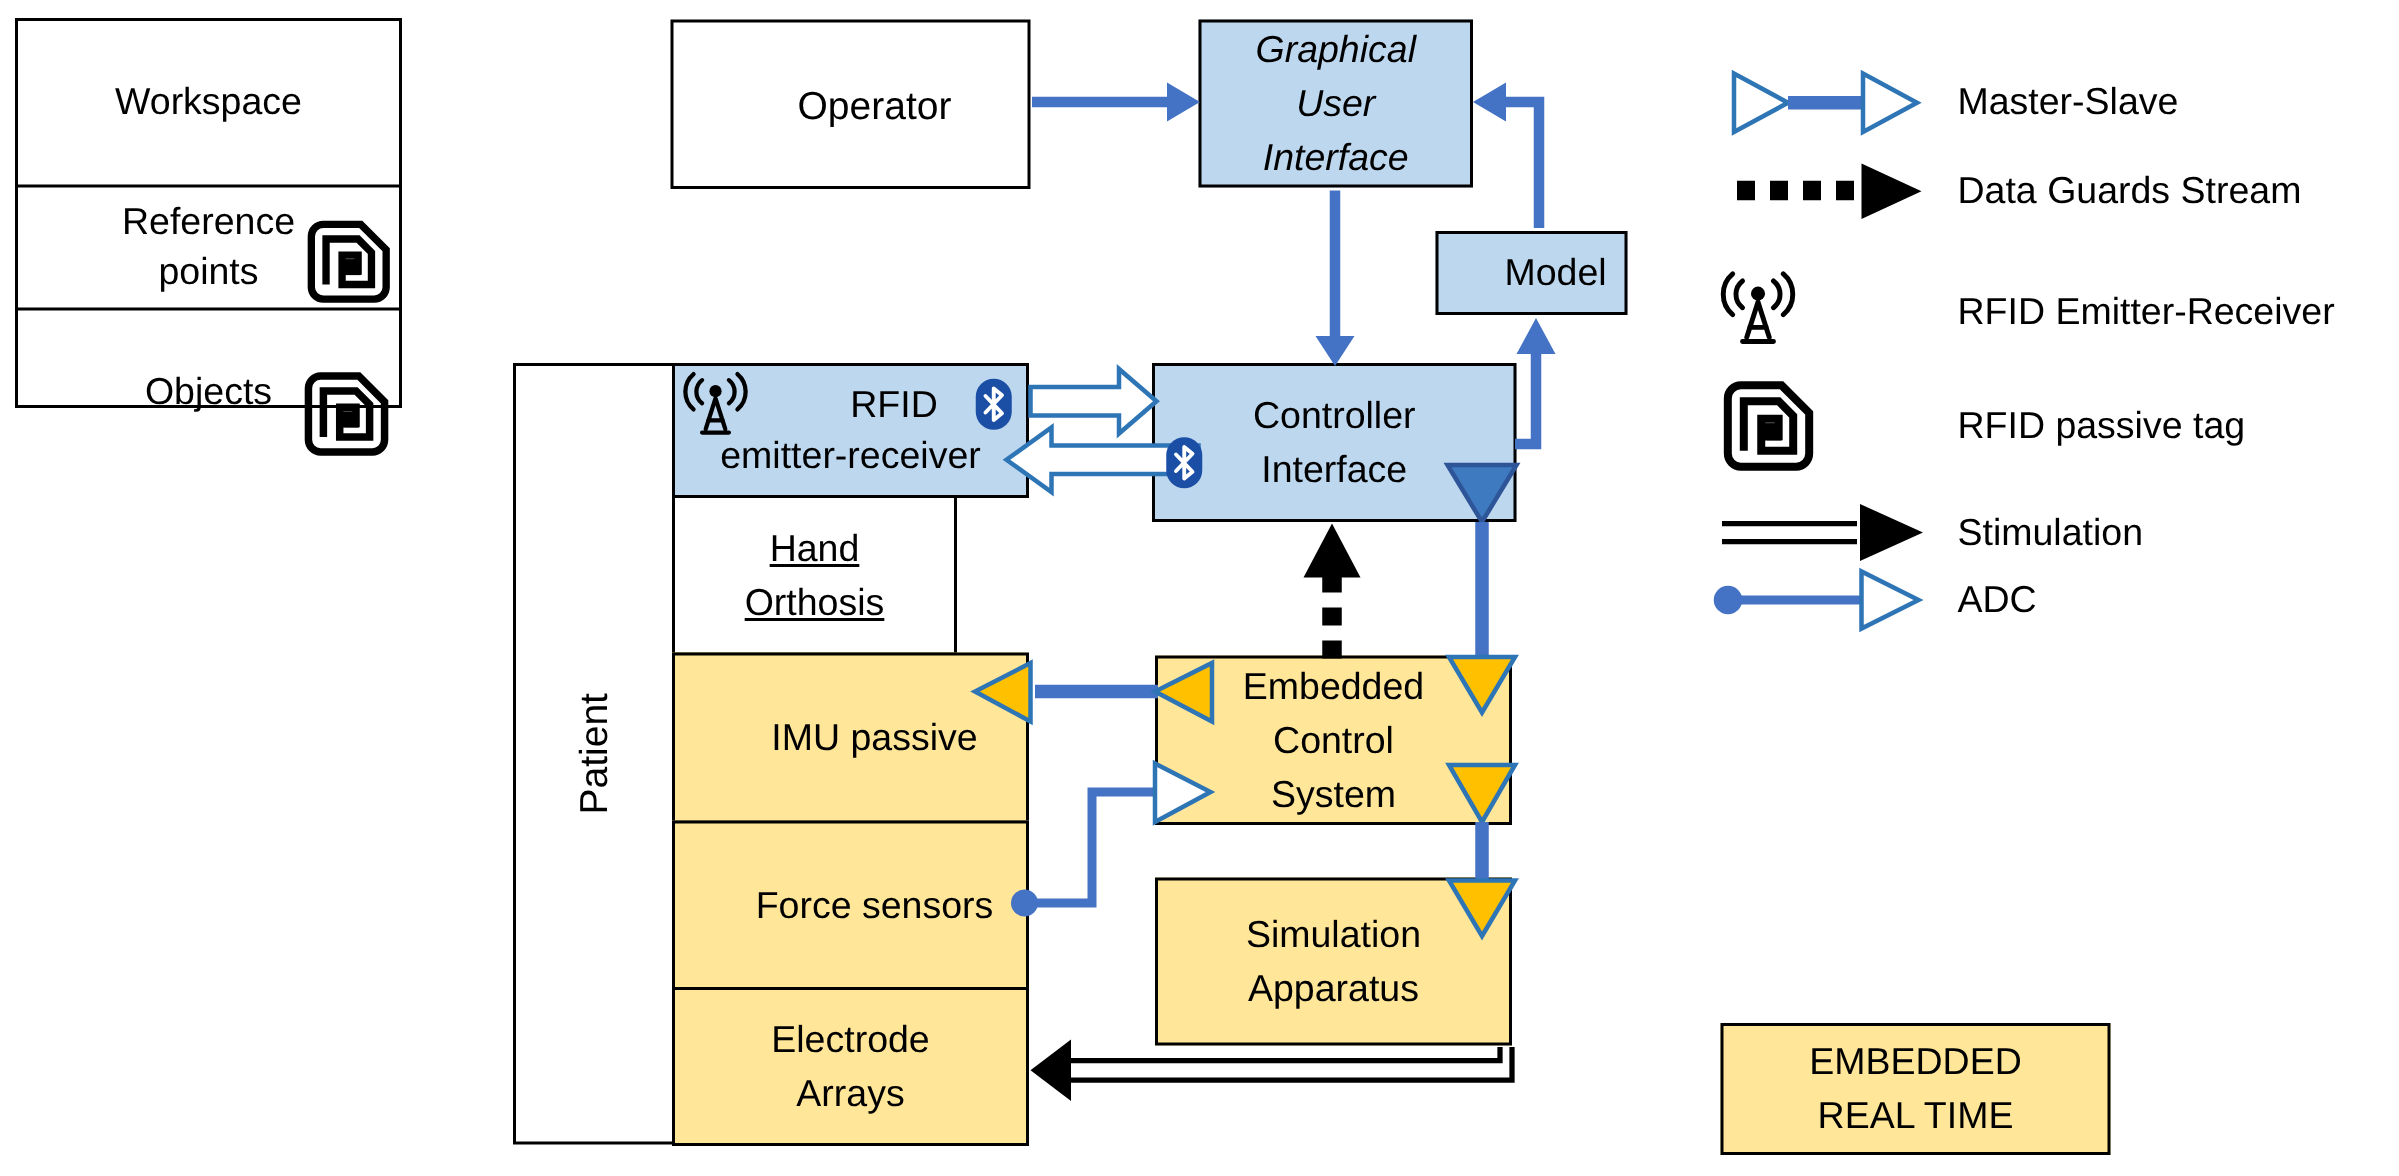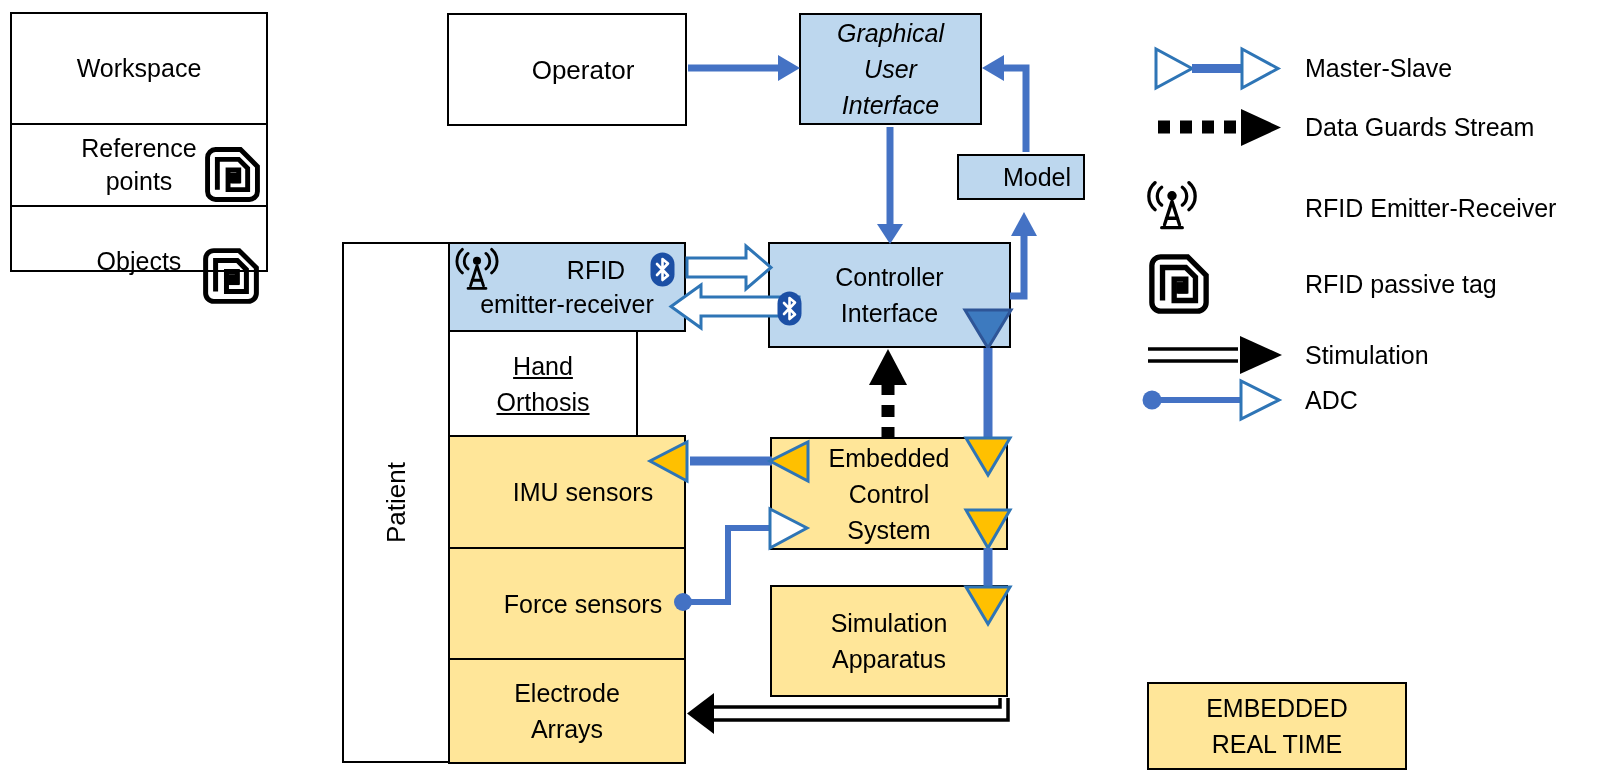--- a/index.html
+++ b/index.html
@@ -64,39 +64,39 @@
   </div>
 
   <div class="box fill-white nowrap" style="left:447px;top:13px;width:240px;height:113px;font-size:26px;">
       <span>Operator</span>
     </div>
 
   <div class="box fill-blue" style="left:799px;top:13px;width:183px;height:112px;font-style:italic;"><span>Graphical
 User
 Interface</span></div>
 
-  <div class="box fill-blue nowrap" style="left:957px;top:154px;width:128px;height:46px;">
+  <div class="box fill-blue nowrap" style="left:957px;top:154px;width:128px;height:56px;">
       <span>Model</span>
     </div>
 
   <div class="box fill-blue" style="left:768px;top:242px;width:243px;height:106px;"><span>Controller
 Interface</span></div>
 
   <div id="patient-box">
     <span>Patient</span>
   </div>
 
   <div class="box fill-blue" style="left:448px;top:242px;width:238px;height:90px;line-height:34px;">
     <span class="rfid-l1">RFID</span>
     <span>emitter-receiver</span>
   </div>
   <div class="box fill-white" style="left:448px;top:330px;width:190px;height:107px;text-decoration:underline;"><span>Hand
 Orthosis</span></div>
   <div class="box fill-orange nowrap" style="left:448px;top:435px;width:238px;height:114px;">
-      <span>IMU sensors</span>
+      <span>IMU passive</span>
     </div>
   <div class="box fill-orange nowrap" style="left:448px;top:547px;width:238px;height:113px;">
       <span>Force sensors</span>
     </div>
   <div class="box fill-orange" style="left:448px;top:658px;width:238px;height:106px;"><span>Electrode
 Arrays</span></div>
 
   <div class="box fill-orange" style="left:770px;top:437px;width:238px;height:113px;"><span>Embedded
 Control
 System</span></div>

